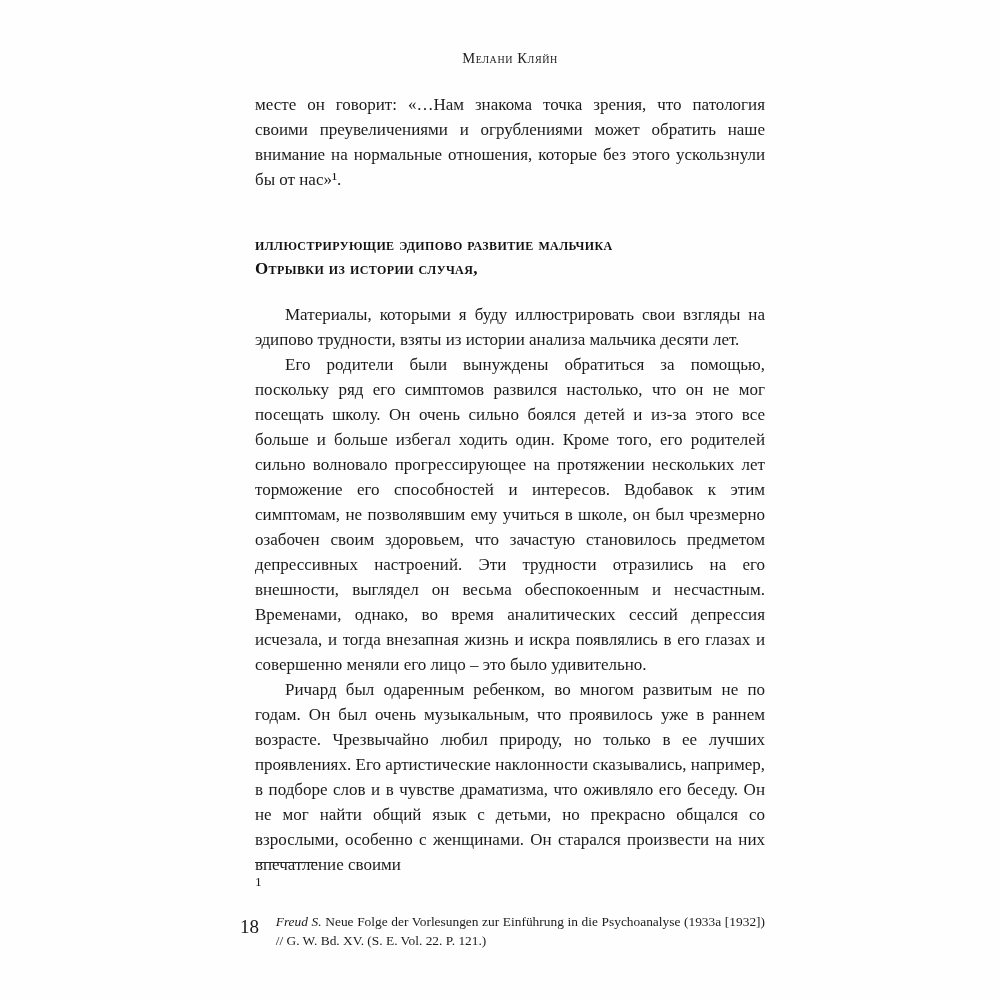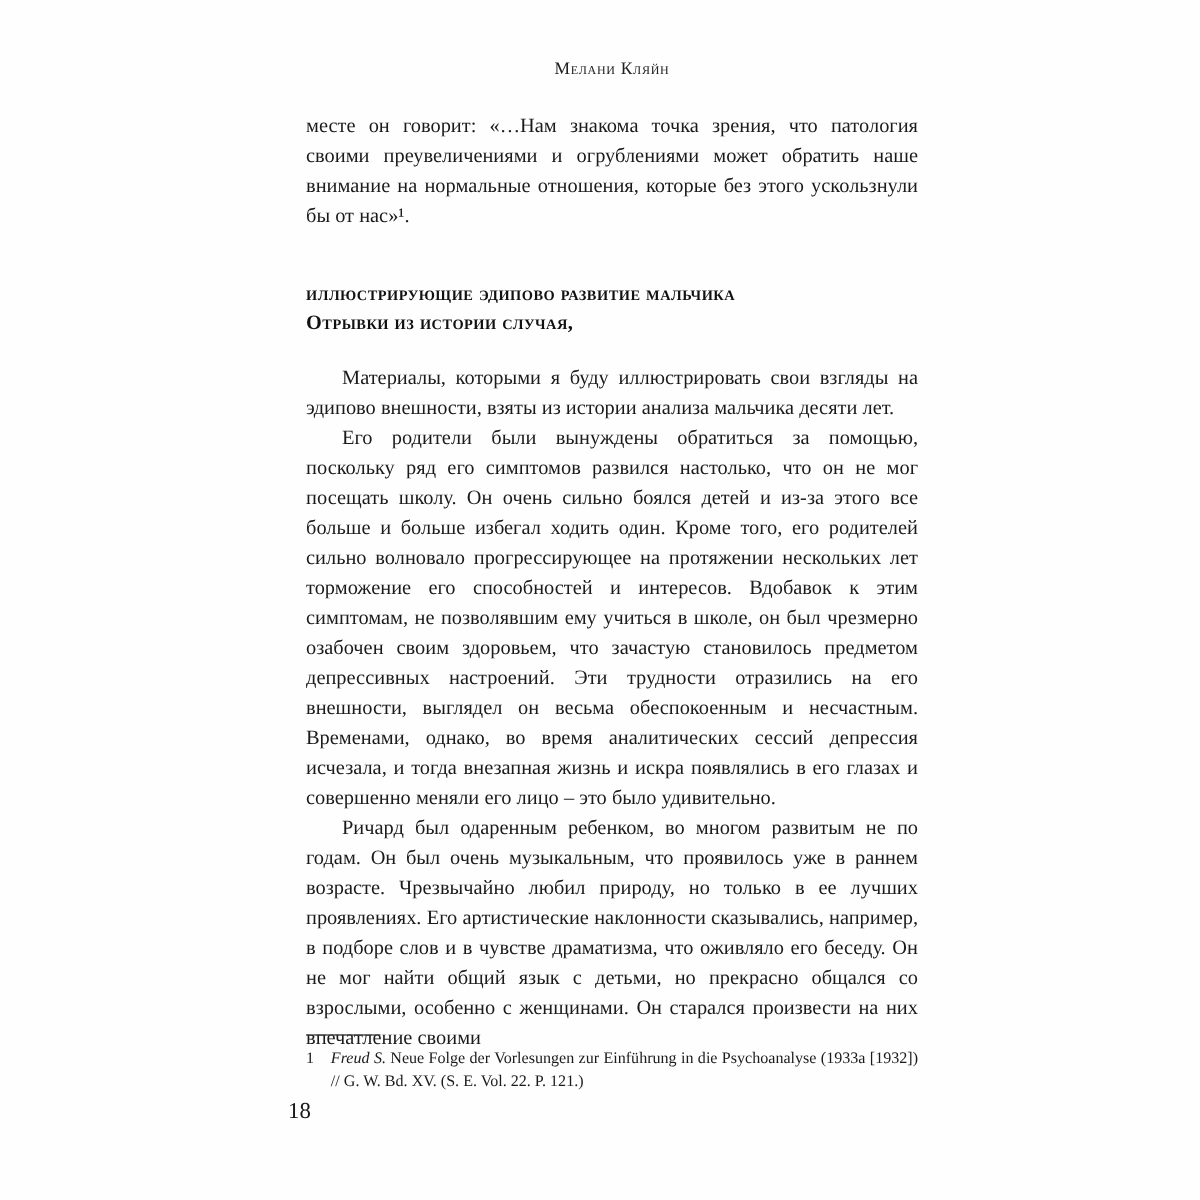--- a/index.html
+++ b/index.html
@@ -83,20 +83,21 @@
     line-height: 1.42;
     text-align: justify;
     display: flex;
     gap: 14px;
   }
   .footnote .num {
     flex: 0 0 auto;
   }
   .footnote .txt {
     flex: 1 1 auto;
+    margin-top: 40px;
   }
   .footnote .txt i {
     font-style: italic;
   }
   .folio {
     position: absolute;
     left: 240px;
     top: 916px;
     font-size: 19px;
     color: #161616;
@@ -112,21 +113,21 @@
 
       <div class="running-head">Мелани Кляйн</div>
 
       <p class="body-par">месте он говорит: «…Нам знакома точка зрения, что патология своими преувеличениями и огрублениями может обратить наше внимание на нормальные отношения, которые без этого ускользнули бы от нас»¹.</p>
 
       <div class="section-title">
         <div class="line">иллюстрирующие эдипово развитие мальчика</div>
         <div class="line">Отрывки из истории случая,</div>
       </div>
 
-      <p class="body-par indent">Материалы, которыми я буду иллюстрировать свои взгляды на эдипово внешности, взяты из истории анализа мальчика десяти лет.</p>
+      <p class="body-par indent">Материалы, которыми я буду иллюстрировать свои взгляды на эдипово трудности, взяты из истории анализа мальчика десяти лет.</p>
 
       <p class="body-par indent">Его родители были вынуждены обратиться за помощью, поскольку ряд его симптомов развился настолько, что он не мог посещать школу. Он очень сильно боялся детей и из-за этого все больше и больше избегал ходить один. Кроме того, его родителей сильно волновало прогрессирующее на протяжении нескольких лет торможение его способностей и интересов. Вдобавок к этим симптомам, не позволявшим ему учиться в школе, он был чрезмерно озабочен своим здоровьем, что зачастую становилось предметом депрессивных настроений. Эти трудности отразились на его внешности, выглядел он весьма обеспокоенным и несчастным. Временами, однако, во время аналитических сессий депрессия исчезала, и тогда внезапная жизнь и искра появлялись в его глазах и совершенно меняли его лицо – это было удивительно.</p>
 
       <p class="body-par indent">Ричард был одаренным ребенком, во многом развитым не по годам. Он был очень музыкальным, что проявилось уже в раннем возрасте. Чрезвычайно любил природу, но только в ее лучших проявлениях. Его артистические наклонности сказывались, например, в подборе слов и в чувстве драматизма, что оживляло его беседу. Он не мог найти общий язык с детьми, но прекрасно общался со взрослыми, особенно с женщинами. Он старался произвести на них впечатление своими</p>
 
     </div>
 
     <div class="footnote-wrap">
       <div class="footnote-rule"></div>
       <div class="footnote">

